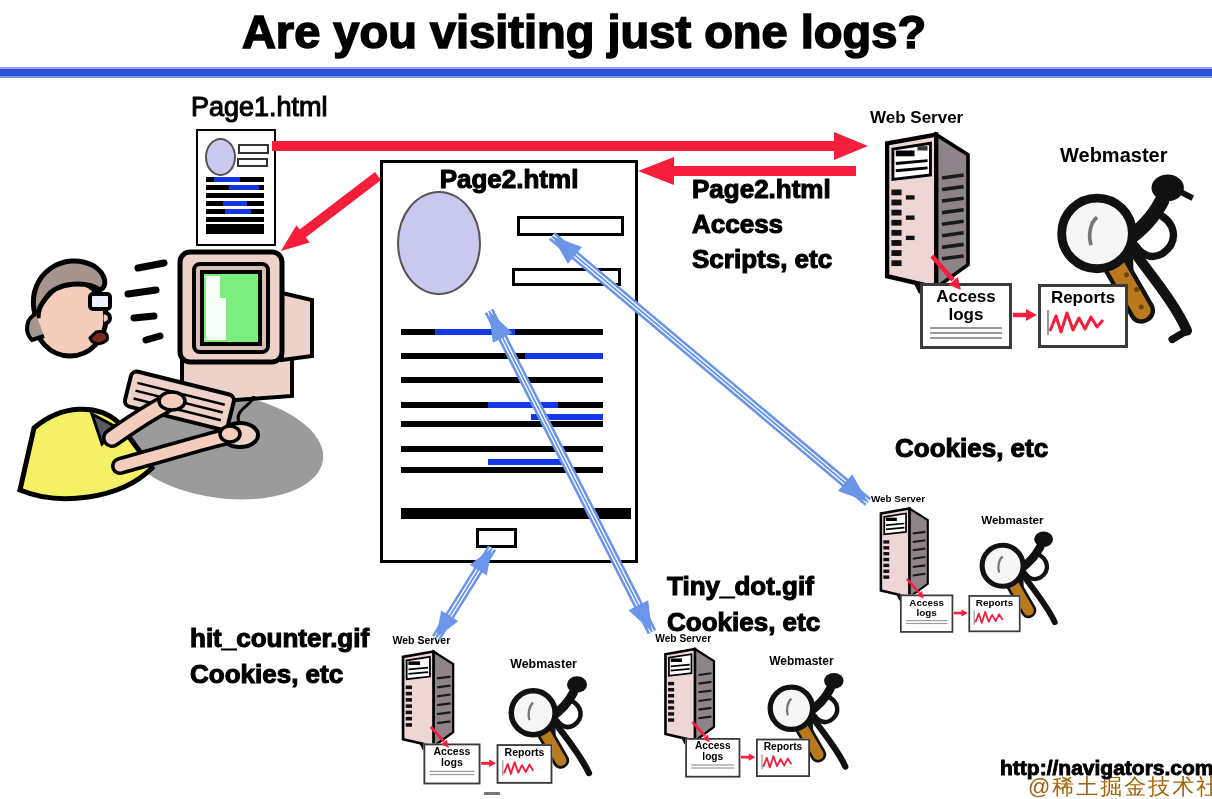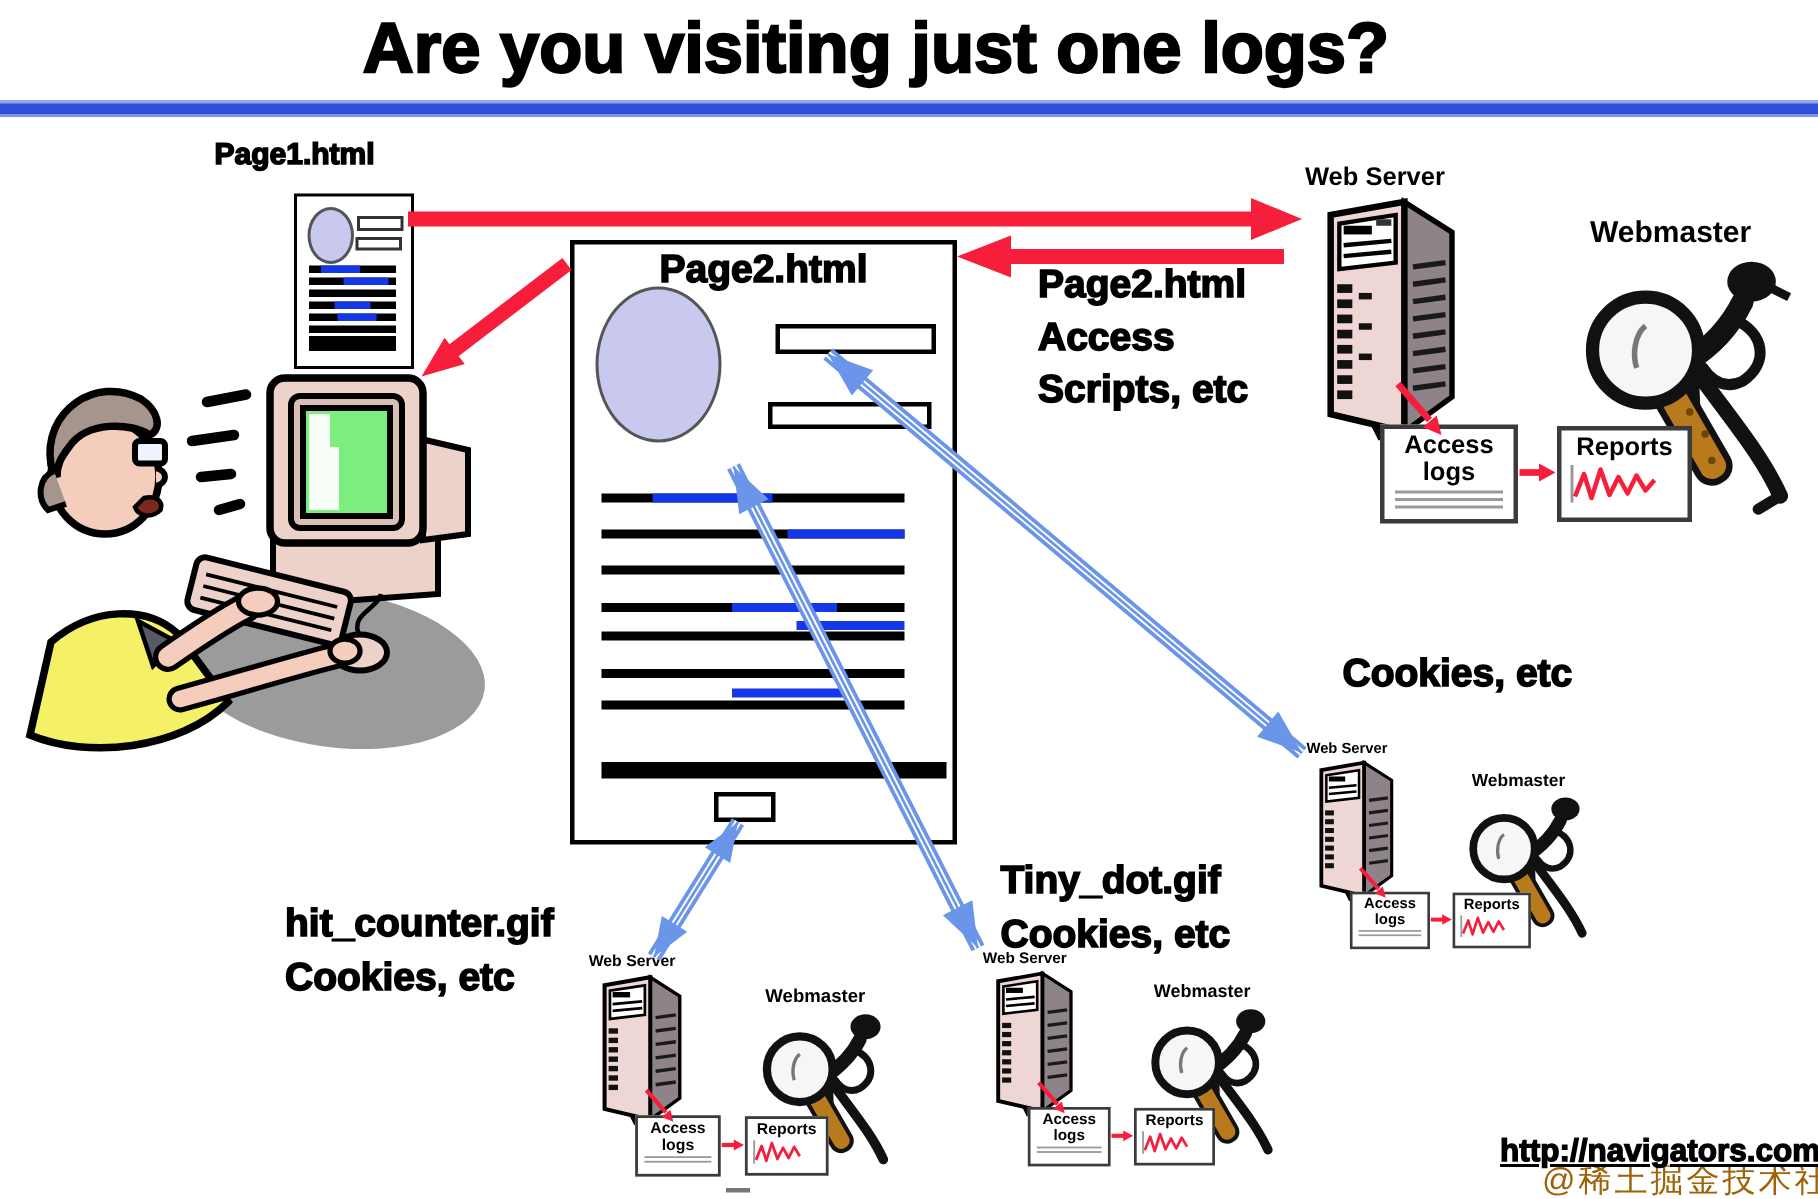--- a/index.html
+++ b/index.html
@@ -6,21 +6,21 @@
   .canvas{position:relative;width:1212px;height:799px;background:#fff;overflow:hidden;
           font-family:"Liberation Sans",sans-serif;color:#000;}
   .abs{position:absolute;}
   svg{display:block;overflow:visible;}
 
   
   .title{left:0;top:4px;width:1168px;text-align:center;font-size:47px;font-weight:bold;
          -webkit-text-stroke:1.6px #000;letter-spacing:0;}
   .divider{left:0;top:67px;width:1212px;height:7px;background:var(--divider-blue);
            border-top:2px solid #8fa3ee;border-bottom:2px solid #7e93ea;}
-  .doclabel{font-size:20px;font-weight:bold;-webkit-text-stroke:1.1px #000;white-space:nowrap;}
+  .doclabel{font-size:27px;font-weight:normal;-webkit-text-stroke:1.1px #000;white-space:nowrap;margin-left:48px;}
   .caption div{font-size:26px;font-weight:bold;-webkit-text-stroke:1.1px #000;
                line-height:36px;white-space:nowrap;}
   .response div{font-size:26px;font-weight:bold;-webkit-text-stroke:1.1px #000;
                 line-height:35px;white-space:nowrap;}
 
   
   .doc1{left:196px;top:129px;width:76px;height:113px;background:#fff;border:2px solid #000;}
   .doc1 .oval{position:absolute;left:7px;top:7px;width:27px;height:34px;border-radius:50%;
               background:var(--placeholder-lavender);border:2px solid #555;}
   .doc1 .r1{position:absolute;left:40px;top:13px;width:27px;height:6px;border:2px solid #333;}
@@ -57,41 +57,41 @@
   .c-reports .t{font-size:17px;font-weight:bold;line-height:18px;margin-top:2px;}
   .c-arrows{position:absolute;left:0;top:0;width:350px;height:248px;}
 
   #cluster-main{left:858px;top:108px;}
   #cluster-ad{left:864px;top:493px;transform:scale(0.58);}
   #cluster-tiny{left:648px;top:633px;transform:scale(0.60);}
   #cluster-hit{left:385px;top:635px;transform:scale(0.62);}
 
   #caption-ad{left:895px;top:430px;}
   #caption-tiny{left:667px;top:568px;}
-  #caption-hit{left:190px;top:597px;}
+  #caption-hit{left:190px;top:620px;}
   #response{left:692px;top:172px;}
 
   #page1-label{left:143px;top:92px;}
 
   
   .rf{fill:var(--arrow-red);}
   .rl{stroke:var(--arrow-red);stroke-width:10;}
   .red-thin{stroke:var(--arrow-red);stroke-width:4.5;}
   .bl9{stroke:var(--arrow-blue);stroke-width:9.5;fill:none;}
   .blw{stroke:#ffffff;stroke-width:4.4;fill:none;}
   .bl2{stroke:var(--arrow-blue);stroke-width:1.8;fill:none;}
   .bf{fill:var(--arrow-blue);}
   .fig{stroke:#111;fill:none;stroke-linecap:round;}
   .axis{stroke:#999;stroke-width:2;fill:none;}
   .squig{stroke:var(--arrow-red);stroke-width:3;fill:none;stroke-linejoin:round;}
 
   .overlay{left:0;top:0;width:1212px;height:799px;z-index:40;pointer-events:none;}
 
   .footer-url{left:1000px;top:756px;font-size:21px;font-weight:bold;-webkit-text-stroke:0.9px #000;
-              white-space:nowrap;z-index:60;text-decoration:underline;}
+              white-space:nowrap;z-index:60;}
   .watermark{left:1028px;top:772px;font-size:22px;color:#a16207;letter-spacing:2px;
              white-space:nowrap;z-index:55;}
   .stray{left:484px;top:792px;width:16px;height:3px;background:#777;}
 </style>
 </head>
 <body>
 
 <div class="canvas">
 
   <div class="abs title">Are you visiting just one logs?</div>

